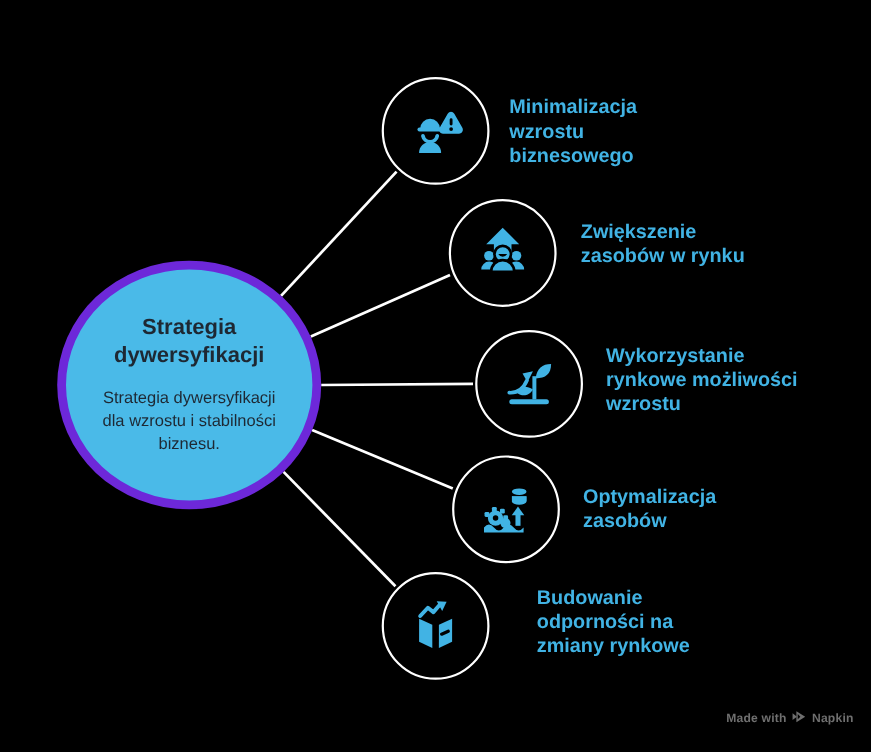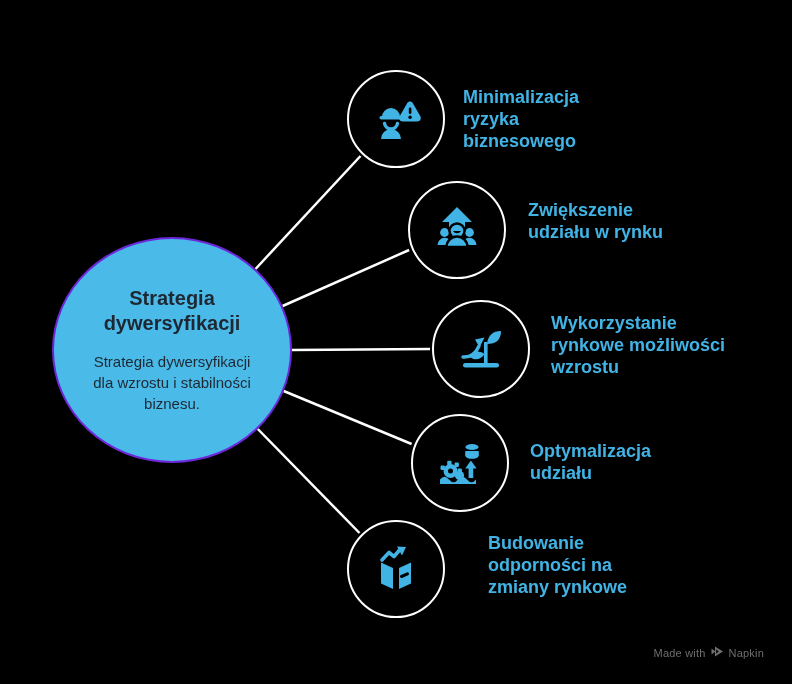--- a/index.html
+++ b/index.html
@@ -5,21 +5,21 @@
   html,body { margin:0; padding:0; background:#000; }
   .stage {
     position:relative; width:792px; height:684px; background:#000;
     font-family:"Liberation Sans", sans-serif; overflow:hidden;
   }
   .connectors { position:absolute; left:0; top:0; width:792px; height:684px; }
 
   .center-node {
     position:absolute; left:52px; top:237px; width:240px; height:226px;
     border-radius:50%; background:var(--center-fill,#4ABAE8);
-    border:2px solid #6d28d9; box-sizing:border-box;
+    border:8px solid #6d28d9; box-sizing:border-box;
     display:flex; flex-direction:column; align-items:center; justify-content:center;
     text-align:center; color:var(--center-text,#1E2833); padding:0 18px;
   }
   .center-title { font-size:20px; font-weight:700; line-height:25px; white-space:pre-line; margin-bottom:15px; }
   .center-desc  { font-size:15px; line-height:21px; white-space:pre-line; }
 
   .node {
     position:absolute; width:98px; height:98px; border-radius:50%;
     background:#000; border:2.5px solid #fff; box-sizing:border-box;
     display:flex; align-items:center; justify-content:center;
@@ -36,23 +36,23 @@
     position:absolute; color:var(--accent,#41B3E4);
     font-weight:700; font-size:18px; line-height:22px; white-space:pre-line;
   }
   .l1 { left:463px; top:86px;  }
   .l2 { left:528px; top:199px; }
   .l3 { left:551px; top:312px; }
   .l4 { left:530px; top:440px; }
   .l5 { left:488px; top:532px; }
 
   .footer {
-    position:absolute; right:28px; top:646px;
+    position:absolute; right:16px; top:646px;
     display:flex; align-items:center; gap:5px;
-    color:var(--footer,#6F6F6F); font-size:11px; font-weight:400; letter-spacing:0.2px;
+    color:var(--footer,#6F6F6F); font-size:11px; font-weight:700; letter-spacing:0.2px;
   }
 </style>
 </head>
 <body>
 
 <div class="stage">
 
   <svg class="connectors" viewBox="0 0 792 684">
     <line x1="255.5" y1="269" x2="360.5" y2="156" stroke="#FFFFFF" stroke-width="2.5"></line>
     <line x1="282.6" y1="306" x2="409.1" y2="250" stroke="#FFFFFF" stroke-width="2.5"></line>
@@ -76,39 +76,39 @@
         <rect x="40.8" y="16.5" width="2.6" height="6.5" rx="1.3" fill="#000"></rect>
         <circle cx="42.1" cy="26.3" r="1.7" fill="#000"></circle>
         <path d="M14 26 a9 9 0 0 1 18 0 z" fill="currentColor"></path>
         <rect x="11.5" y="25" width="23" height="3.6" rx="1.8" fill="currentColor"></rect>
         <path d="M16.5 32.5 a6.6 6.6 0 0 0 13 0" stroke="currentColor" stroke-width="3.4" fill="none" stroke-linecap="round"></path>
         <path d="M13 48 a10 10 0 0 1 20 0 z" fill="currentColor"></path>
       </svg>
     </span>
   </div>
   <div class="branch-label l1">Minimalizacja
-ryzyka
+wzrostu
 biznesowego</div>
 
   <div class="node n2">
     <span>
       <svg width="56" height="56" viewBox="0 0 56 56">
         <polygon points="28,5 43,20 36,20 36,32 20,32 20,20 13,20" fill="currentColor"></polygon>
         <circle cx="15.5" cy="30.5" r="4.4" fill="currentColor"></circle>
         <path d="M8.5 43 a7.2 7.2 0 0 1 14.4 0 z" fill="currentColor"></path>
         <circle cx="40.5" cy="30.5" r="4.4" fill="currentColor"></circle>
         <path d="M33.1 43 a7.2 7.2 0 0 1 14.4 0 z" fill="currentColor"></path>
         <circle cx="28" cy="29" r="7.5" fill="currentColor" stroke="#000" stroke-width="2.4"></circle>
         <path d="M24 29 a4.6 4.6 0 0 0 8 0 z" fill="#000"></path>
         <path d="M17.5 45 a10.5 10.5 0 0 1 21 0 z" fill="currentColor" stroke="#000" stroke-width="2.4"></path>
       </svg>
     </span>
   </div>
   <div class="branch-label l2">Zwiększenie
-udziału w rynku</div>
+zasobów w rynku</div>
 
   <div class="node n3">
     <span>
       <svg width="56" height="56" viewBox="0 0 56 56">
         <rect x="10" y="42" width="36" height="4.6" rx="2.3" fill="currentColor"></rect>
         <rect x="31" y="21" width="3.6" height="21" fill="currentColor"></rect>
         <path d="M34 23 c1 -9 6 -13 14 -13 c0 9 -5 13 -14 13 z" fill="currentColor"></path>
         <path d="M31.5 33 c-7 -4.5 -12.5 -2.5 -14.5 3 c5.5 4.5 11.5 2 14.5 -3 z" fill="currentColor"></path>
         <path d="M10 36 c7.5 0.5 13 -4 16 -11" stroke="currentColor" stroke-width="3.4" fill="none" stroke-linecap="round"></path>
         <polygon points="22,18.5 31.5,16.5 26.5,26.5" fill="currentColor"></polygon>
@@ -133,21 +133,21 @@
         <rect x="22.5" y="27.5" width="4.4" height="4.4" rx="1.2" fill="currentColor"></rect>
         <rect x="8.5" y="30.5" width="4.4" height="4.4" rx="1.2" fill="currentColor"></rect>
         <rect x="25.5" y="33.5" width="4.4" height="4.4" rx="1.2" fill="currentColor"></rect>
         <circle cx="27.5" cy="40.5" r="4.6" fill="currentColor"></circle>
         <circle cx="18.5" cy="36" r="2.5" fill="#000"></circle>
         <path d="M8 44.5 q4.5 -5.5 9 0 t9 0 t9 0 t9 0 l0 4.5 l-36 0 z" fill="currentColor"></path>
       </svg>
     </span>
   </div>
   <div class="branch-label l4">Optymalizacja
-udziału</div>
+zasobów</div>
 
   <div class="node n5">
     <span>
       <svg width="56" height="56" viewBox="0 0 56 56">
         <polyline points="14,19 21,11.5 26,15.5 32,8.5" stroke="currentColor" stroke-width="3.6" fill="none" stroke-linecap="round" stroke-linejoin="round"></polyline>
         <polygon points="29,5.5 38,6 34,14.5" fill="currentColor"></polygon>
         <path d="M13 21.5 L25 27 L25 48 L13 42.5 Z" fill="currentColor"></path>
         <path d="M43 21.5 L31 27 L31 48 L43 42.5 Z" fill="currentColor"></path>
         <path d="M33.5 35.5 l6 -2.6" stroke="#000" stroke-width="3" stroke-linecap="round"></path>
       </svg>

